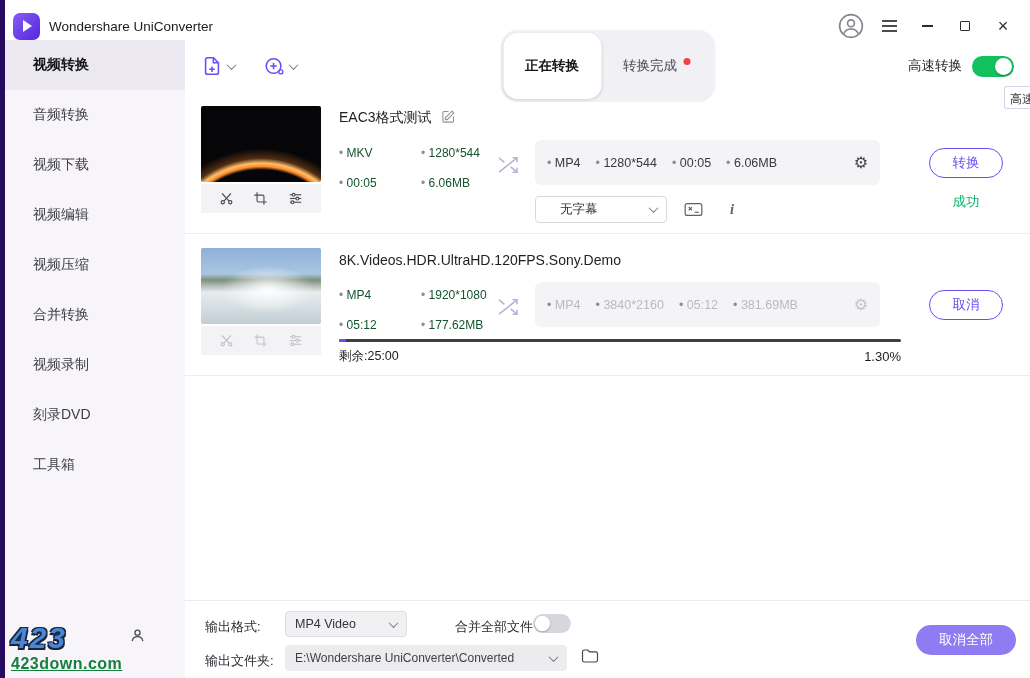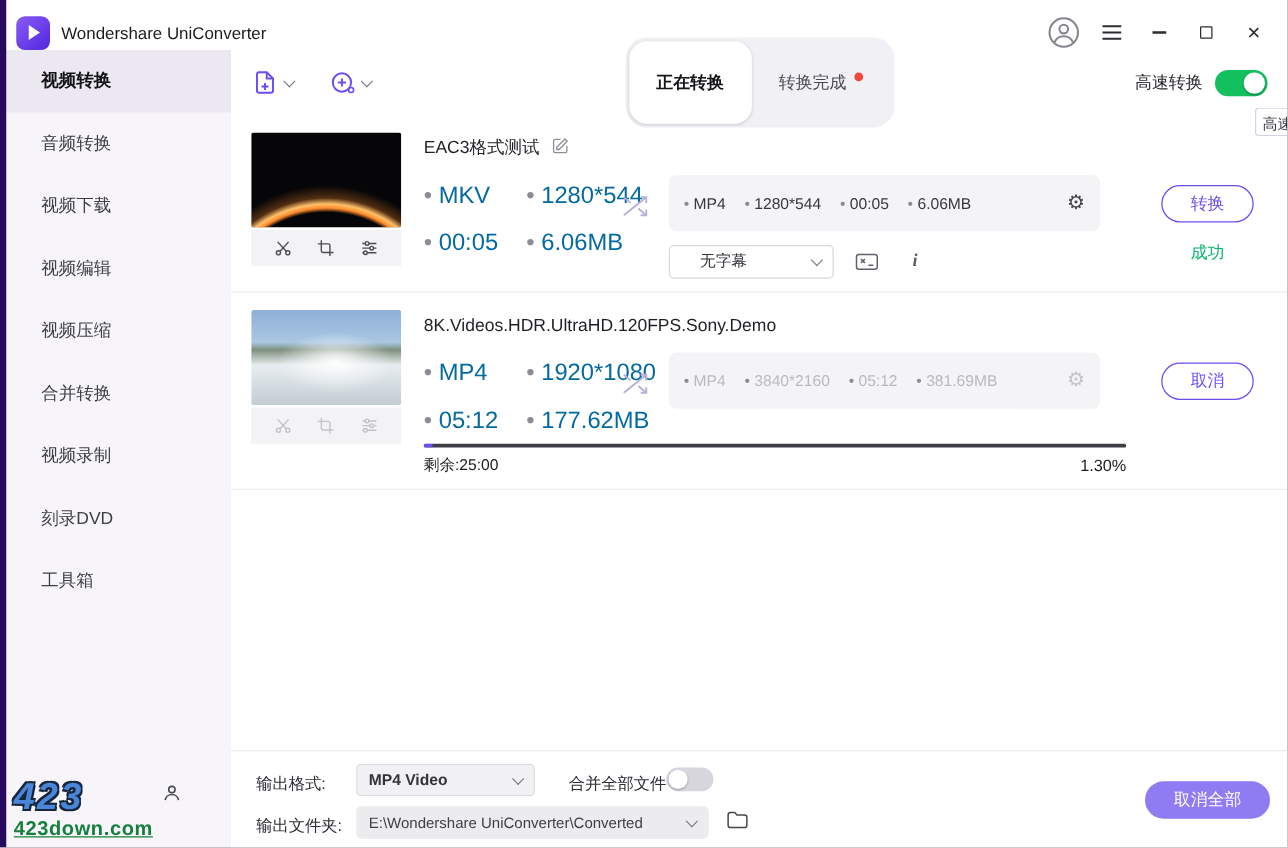--- a/index.html
+++ b/index.html
@@ -54,21 +54,21 @@
   .thumb.eclipse{background:radial-gradient(circle at 50% 200%, transparent 54%, #ff8a2a 56%, #ffc06a 58%, rgba(255,138,42,.3) 61%, transparent 67%),#060608;}
   .thumb.falls{background:radial-gradient(55% 45% at 56% 55%, rgba(255,255,255,.95), rgba(255,255,255,0) 70%),linear-gradient(180deg,#8fb0d8 0%,#a9c6e2 34%,#7e8f7e 42%,#e7ecef 58%,#d6dee3 78%,#c2ccd3 100%);}
   .thumb-strip{height:29px;background:#f3f3f6;margin-top:2px;display:flex;align-items:center;justify-content:space-around;padding:0 8px;}
   .strip-icon{display:flex;align-items:center;justify-content:center;cursor:pointer;}
   .strip-icon svg{stroke:#4c4c54;}
   .row.converting .strip-icon svg{stroke:#c2c2ca;}
 
   .content{flex:1;margin-left:18px;min-width:0;}
   .title-row{display:flex;align-items:center;gap:9px;height:24px;font-size:14px;color:#1e1e24;}
   .body{display:flex;align-items:flex-start;margin-top:10px;}
-  .meta-grid{display:grid;grid-template-columns:66px auto;column-gap:16px;row-gap:13px;font-size:19px;color:#0369a1;width:158px;flex:none;margin-top:6px;gap:16px;}
+  .meta-grid{display:grid;grid-template-columns:66px auto;column-gap:16px;row-gap:13px;font-size:12px;color:#14532d;width:158px;flex:none;margin-top:6px;gap:16px;}
   .meta{white-space:nowrap;}
   .meta::before{content:"•  ";color:#8c8c94;}
   .shuffle{flex:none;margin:16px 16px 0 0;}
   .out-stack{width:345px;flex:none;}
   .out-box{height:45px;background:#f4f4f6;border-radius:6px;display:flex;align-items:center;padding:0 12px;gap:15px;font-size:12.5px;color:#38383e;}
   .out-box .gear{margin-left:auto;font-size:16px;color:#46464c;cursor:pointer;line-height:1;}
   .row.converting .out-box{color:#b9b9c0;}
   .row.converting .out-box .gear{color:#c3c3c9;}
   .dd-row{display:flex;align-items:center;gap:13px;margin-top:11px;}
   .dd{height:27px;border:1px solid #d8d8de;border-radius:4px;background:#fff;display:flex;align-items:center;padding:0 9px;font-size:12.5px;color:#33333a;cursor:pointer;}
@@ -86,21 +86,21 @@
   .pfill{position:absolute;left:0;top:0;bottom:0;background:var(--accent,#6e4cf3);}
   .plabels{display:flex;justify-content:space-between;align-items:center;margin-top:6px;font-size:12.5px;color:#1b1b20;}
   .plabels .pct{font-size:13px;}
 
   
   .footer{position:absolute;left:0;right:0;bottom:0;height:78px;border-top:1px solid #e9e9ee;background:#fff;}
   .f-label{position:absolute;font-size:13px;color:#2c2c33;white-space:nowrap;}
   .f-dd{position:absolute;height:26px;background:#f1f1f4;border:1px solid #dcdce2;border-radius:4px;display:flex;align-items:center;padding:0 9px;font-size:12.5px;color:#33333a;cursor:pointer;}
   .f-dd span:first-child{overflow:hidden;white-space:nowrap;text-overflow:ellipsis;}
   .f-dd .chev{margin-left:auto;}
-  .fmt-dd{left:100px;top:10px;width:143px;font-weight:bold;}
+  .fmt-dd{left:100px;top:10px;width:122px;}
   .path-dd{left:100px;top:44px;width:282px;background:#ececef;border-color:#ececef;font-size:12px;color:#3e3e46;}
   .merge-toggle{position:absolute;left:348px;top:12px;transform:scale(.9);transform-origin:left center;}
   .folder-btn{position:absolute;left:396px;top:47px;cursor:pointer;}
   .cancel-all{position:absolute;right:14px;top:24px;width:100px;height:30px;border-radius:16px;background:var(--accent-light,#8f7cf3);color:#fff;font-size:13.5px;display:flex;align-items:center;justify-content:center;cursor:pointer;}
 </style>
 </head>
 <body>
 
 <div class="app">
   <div class="edge"></div>

